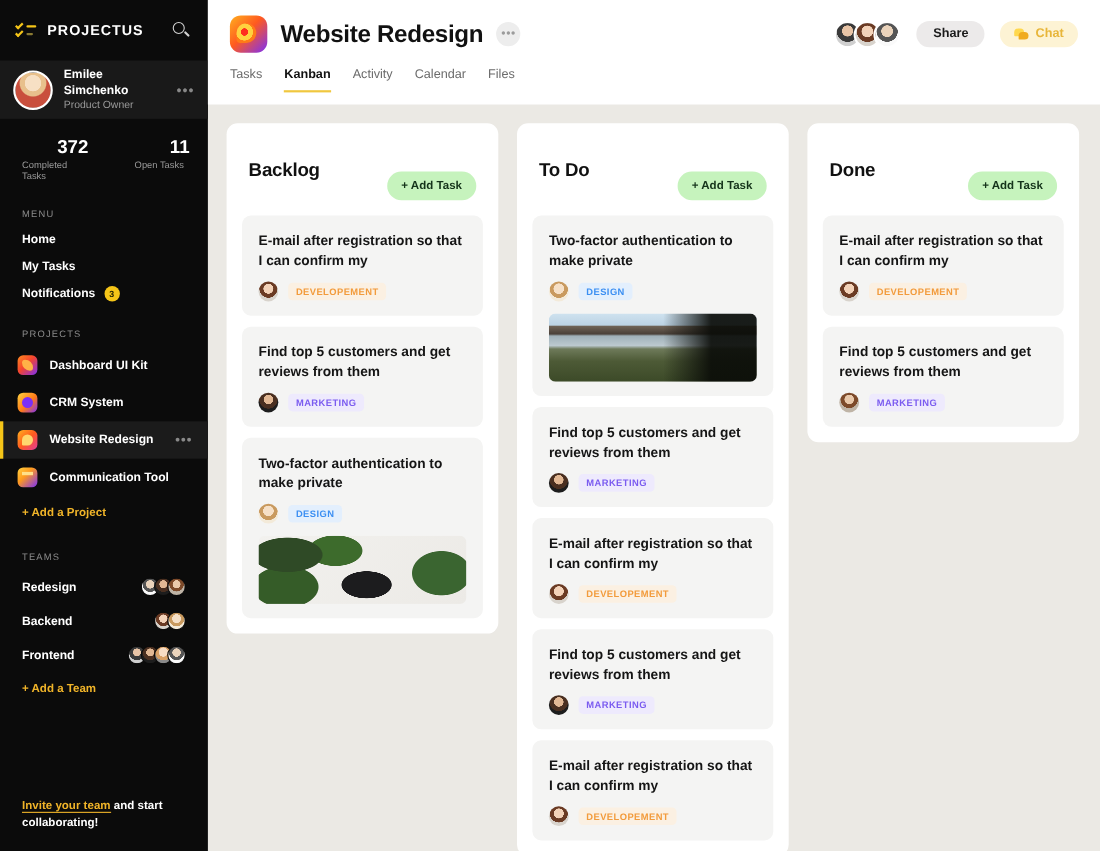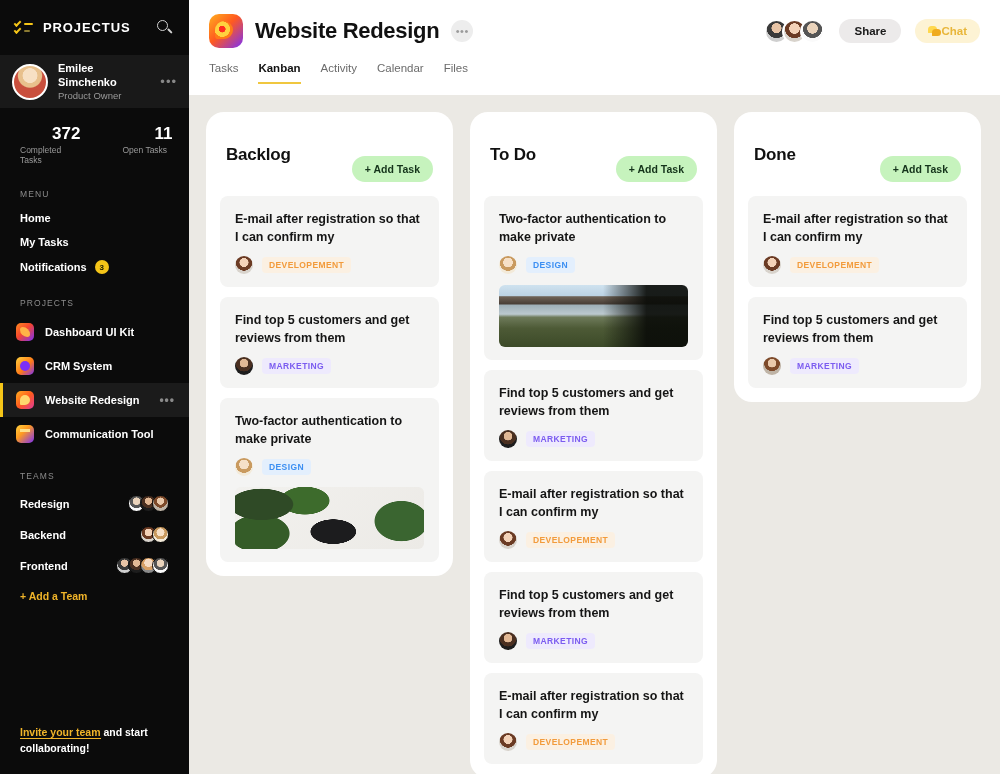--- a/index.html
+++ b/index.html
@@ -168,42 +168,42 @@
   .av-group { display: flex; }
   .av-md { width: 25px; height: 25px; border: 2px solid #fff; margin-left: -7px; }
   .av-md:first-child { margin-left: 0; }
   .share-btn {
     background: #eceaea; border-radius: 20px; padding: 6px 15px;
     font-size: 11.5px; font-weight: bold; color: #1a1a1a; cursor: pointer; border: none;
   }
   .chat-btn {
     background: #fdf3d4; border-radius: 20px; padding: 6px 13px;
     font-size: 11.5px; font-weight: bold; color: #e8b63a; cursor: pointer;
-    display: flex; align-items: center; border: none;
+    display: flex; align-items: center; gap: 6px; border: none;
   }
   .chat-glyph { position: relative; width: 13px; height: 11px; flex: none; }
   .chat-glyph .b {
     position: absolute; border-radius: 4px 4px 4px 1px; background: #f5c518;
   }
   .chat-glyph .b1 { left: 0; top: 0; width: 9px; height: 7px; background:#ffd84d; }
   .chat-glyph .b2 { left: 4px; top: 3px; width: 9px; height: 7px; background:#f0ab1e; }
 
   .tabs { display: flex; gap: 20px; margin-top: 14px; }
   .tab {
     font-size: 11.5px; color: #6b6b6b; padding-bottom: 8px;
     cursor: pointer; border-bottom: 2.5px solid transparent; font-weight: normal;
   }
   .tab.active { color: #111; font-weight: bold; border-bottom-color: #f0c73f; }
 
   .board {
     flex: 1; display: flex; gap: 17px; padding: 17px; align-items: flex-start;
     overflow: hidden;
   }
   .col {
-    background: #ffffff; border-radius: 18px; width: 247px; flex: 0 0 247px;
+    background: #ffffff; border-radius: 10px; width: 247px; flex: 0 0 247px;
     padding: 16px 14px 14px 14px;
   }
   .col-head {
     display: flex; align-items: center; margin-bottom: 14px;
     padding: 0 6px;
   }
   .col-title { font-size: 17px; font-weight: bold; color: #111; flex: 1; letter-spacing: -0.2px; }
   .add-task {
     background: #c6f3bd; color: #14331a; border: none; border-radius: 16px;
     font-size: 10.5px; font-weight: bold; padding: 7px 13px; cursor: pointer; margin-top: 28px;
@@ -331,20 +331,21 @@
         </span>
       <span class="proj-name">Website Redesign</span>
       <span class="proj-dots">•••</span>
     </div>
     <div class="proj-item">
       <span class="proj-icon pi-4">
           <span class="glyph"></span>
         </span>
       <span class="proj-name">Communication Tool</span>
     </div>
+    <div class="add-link">+ Add a Project</div>
 
     <div class="sec-title" style="padding-top:20px">TEAMS</div>
 
     <div class="team-item">
       <span class="team-name">Redesign</span>
       <span class="team-avs">
         <span class="avatar av-sm ph7"></span>
         <span class="avatar av-sm ph5"></span>
         <span class="avatar av-sm ph8"></span>
       </span>

